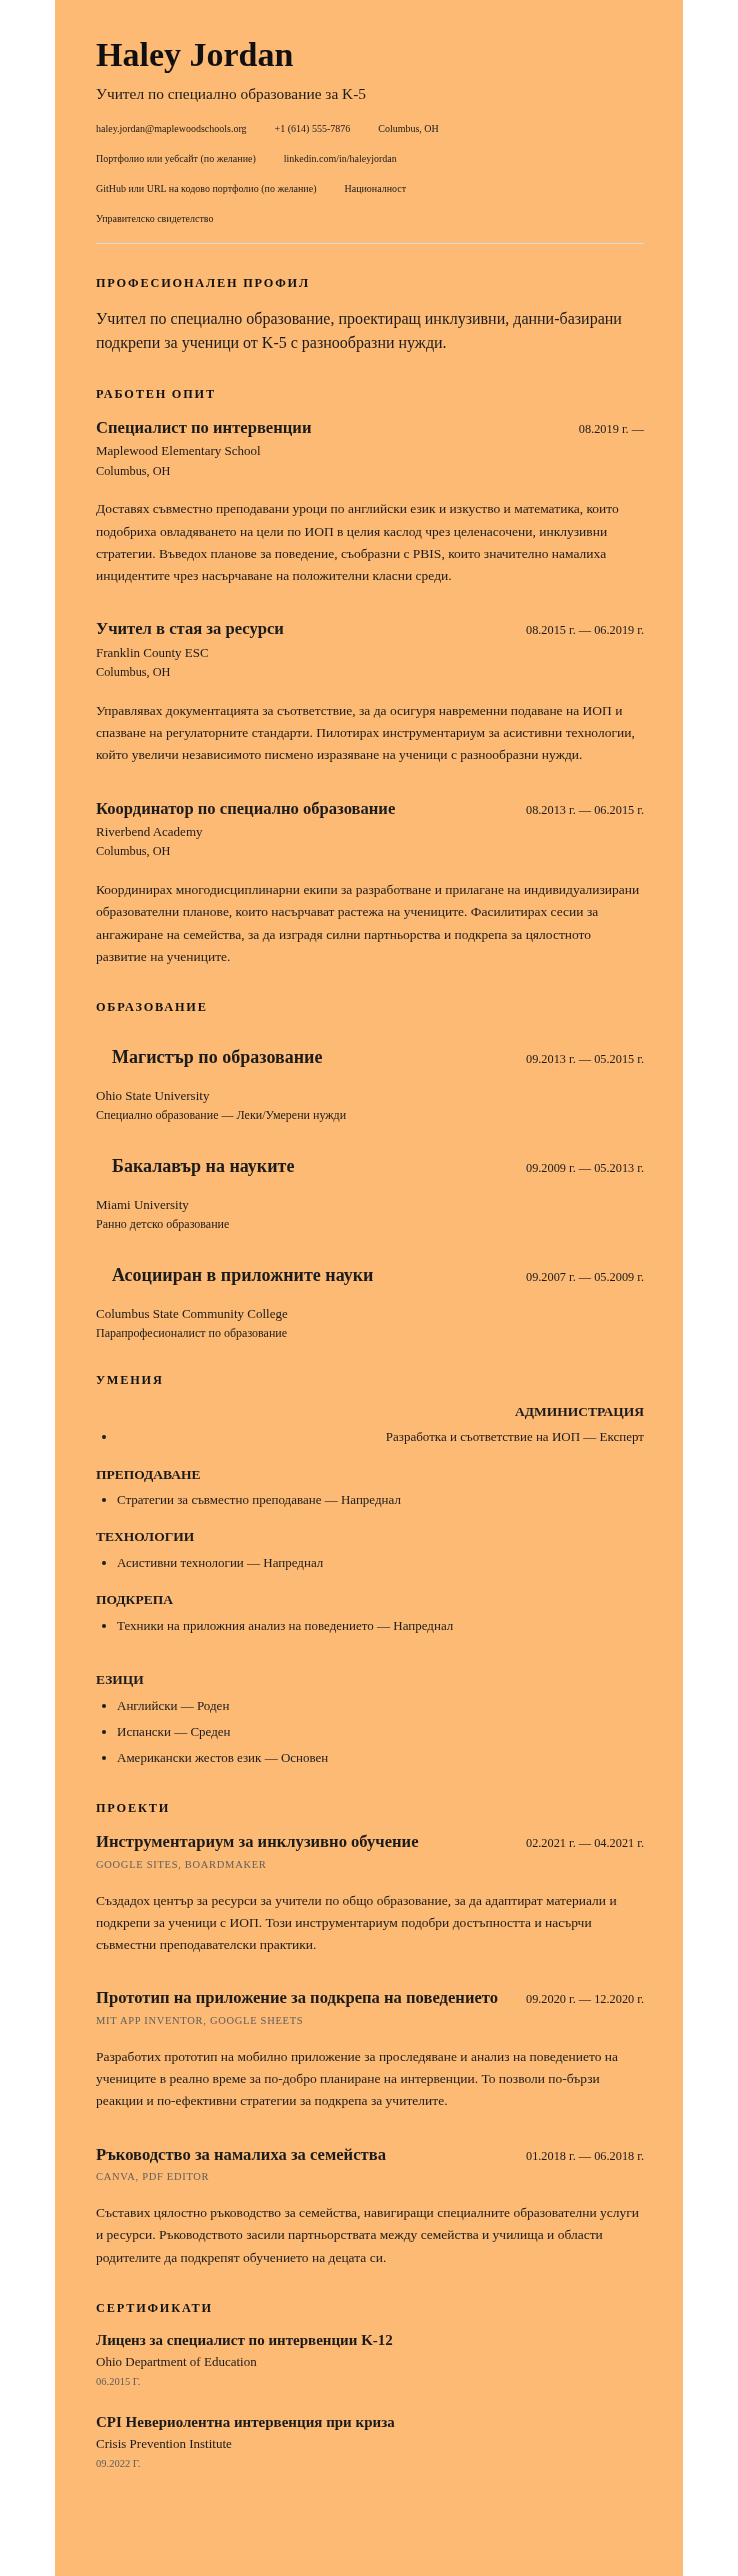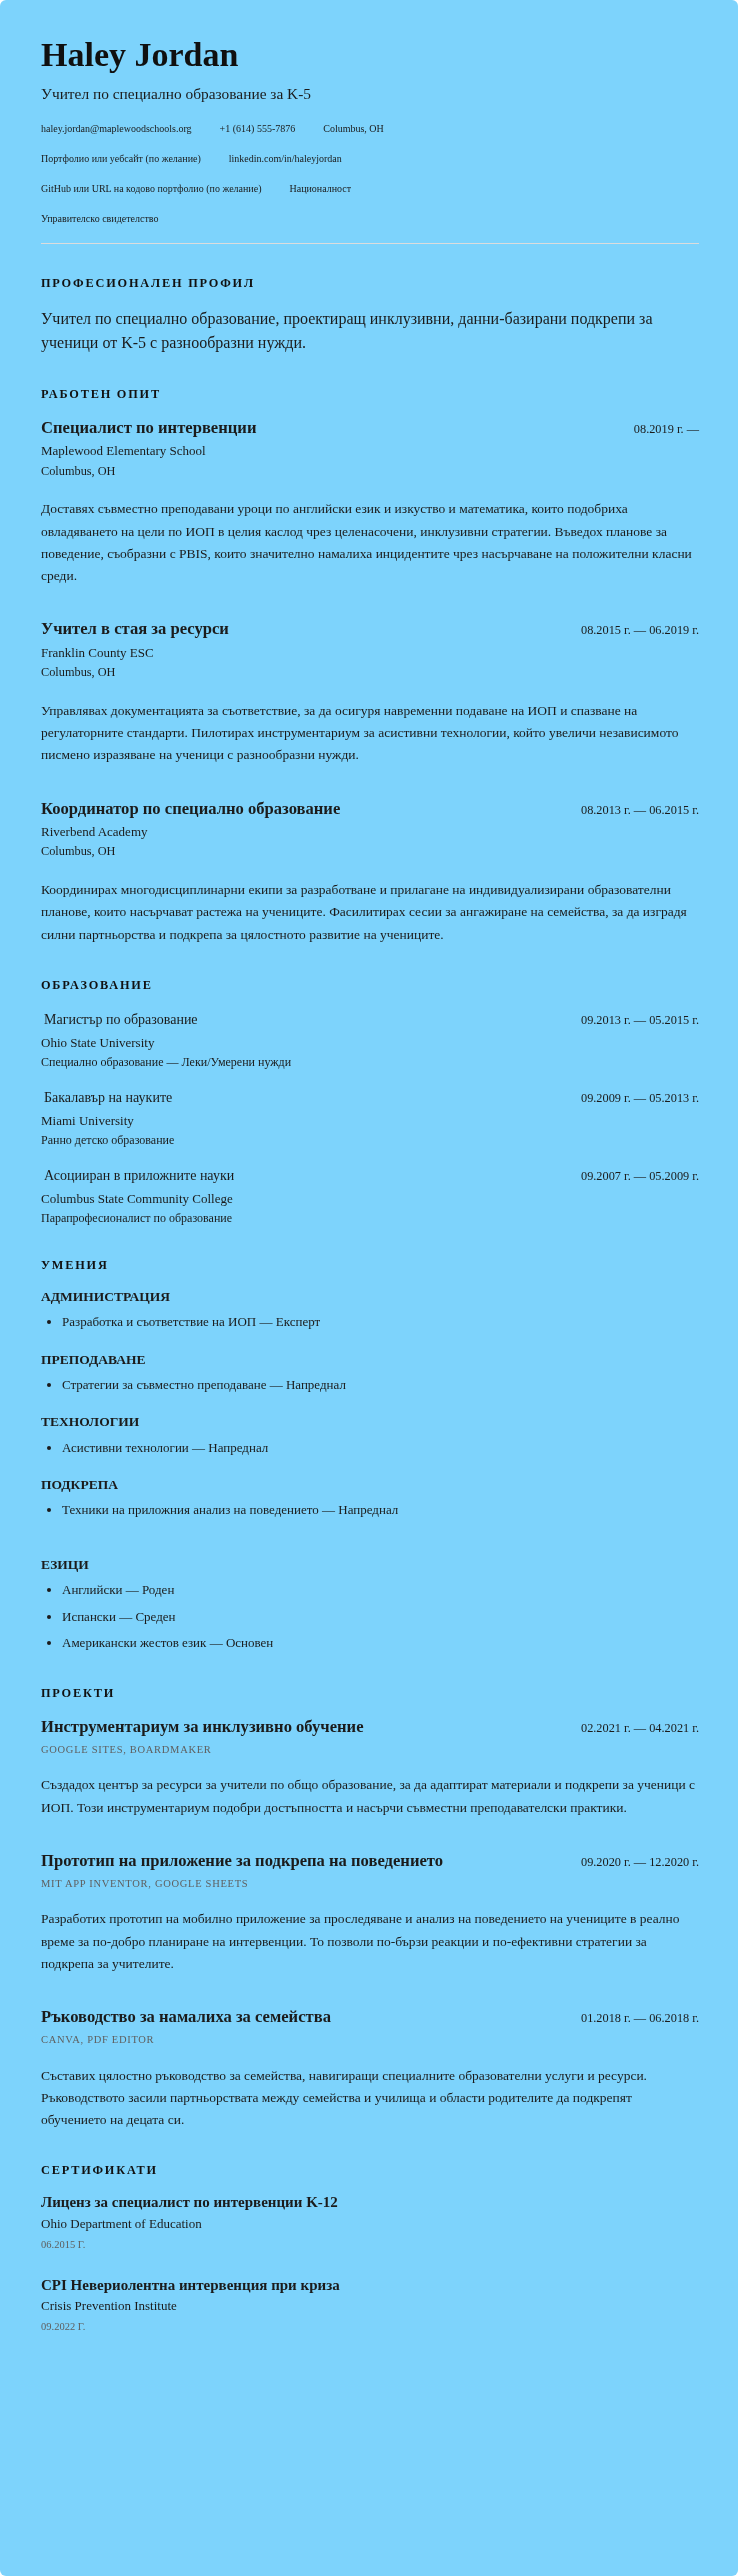--- a/index.html
+++ b/index.html
@@ -1,44 +1,44 @@
 <!DOCTYPE html>
 <html lang="bg" style="font-size:9.8px"><head>
 <meta charset="utf-8">
 <title>Resume</title>
 <style>
   * { box-sizing: border-box; }
   html, body { margin: 0; padding: 0; background: #ffffff; }
   body { font-family: "Liberation Serif", "DejaVu Serif", serif; color: #1b1b1b; }
-  .page { width: 738px; min-height: 2576px; margin: 0 auto; padding: 36px 39px 24.6px 41px; background: #7dd3fc; border-radius: 6px; }
+  .page { width: 628px; min-height: 2576px; margin: 0 auto; padding: 36px 39px 24.6px 41px; background: #fdba74; }
 
   .name { font-size: 34px; line-height: 1.12; font-weight: 700; margin: 0 0 11px; color: #101010; }
   .subtitle { font-size: 15.4px; margin: 0 0 19.7px; }
   .contact-row { display: flex; flex-wrap: wrap; gap: 6.2px 28px; font-size: 10px; margin-bottom: 19px; }
   .divider { border: none; border-top: 0.6px solid #dcdcdc; margin: 2.5px 0 7.4px; }
 
   .section-heading { font-size: 12.3px; font-weight: 700; letter-spacing: 1.8px; margin: 32px 0 16px; color: #111; }
   .profile-text { font-size: 16px; line-height: 1.5; margin: 0; }
 
   .entry { margin-bottom: 32px; }
   .entry:last-child { margin-bottom: 0; }
   .entry-head { display: flex; justify-content: space-between; align-items: baseline; gap: 1px; }
   .entry-title { font-size: 16.6px; font-weight: 700; margin: 0; }
   .entry-dates { font-size: 12.3px; white-space: nowrap; }
   .entry-sub { font-size: 13px; margin-top: 5.5px; }
   .entry-meta { font-size: 12.3px; margin-top: 4.3px; }
   .entry-desc { font-size: 13.5px; line-height: 1.65; margin: 19.7px 0 0; }
 
   .edu-item { margin-bottom: 17px; }
-  .edu-degree { font-size: 14px; font-weight: 400; margin: 3px; }
+  .edu-degree { font-size: 18px; font-weight: 700; margin: 16px; }
   .edu-school { font-size: 13px; margin-top: 4.3px; }
   .edu-field { font-size: 12px; margin-top: 3.7px; }
 
   .skill-group { margin-top: 18.5px; }
-  .skill-group:first-of-type { margin-top: 0; }
+  .skill-group:first-of-type { margin-top: 0; text-align: right; }
   .group-name { font-size: 13.5px; font-weight: 700; margin: 0 0 7.4px; }
   .bullet-list { margin: 0; padding-left: 21px; font-size: 13px; line-height: 1.6; }
   .bullet-list li { margin-bottom: 5.5px; }
   .languages-block { margin-top: 36px; }
 
   .proj-tools { font-size: 10.5px; letter-spacing: 0.7px; color: #5f5f5f; margin-top: 6.8px; }
 
   .cert-item { margin-bottom: 27px; }
   .cert-name { font-size: 15px; font-weight: 700; margin: 0; }
   .cert-issuer { font-size: 13px; margin-top: 4.9px; }

